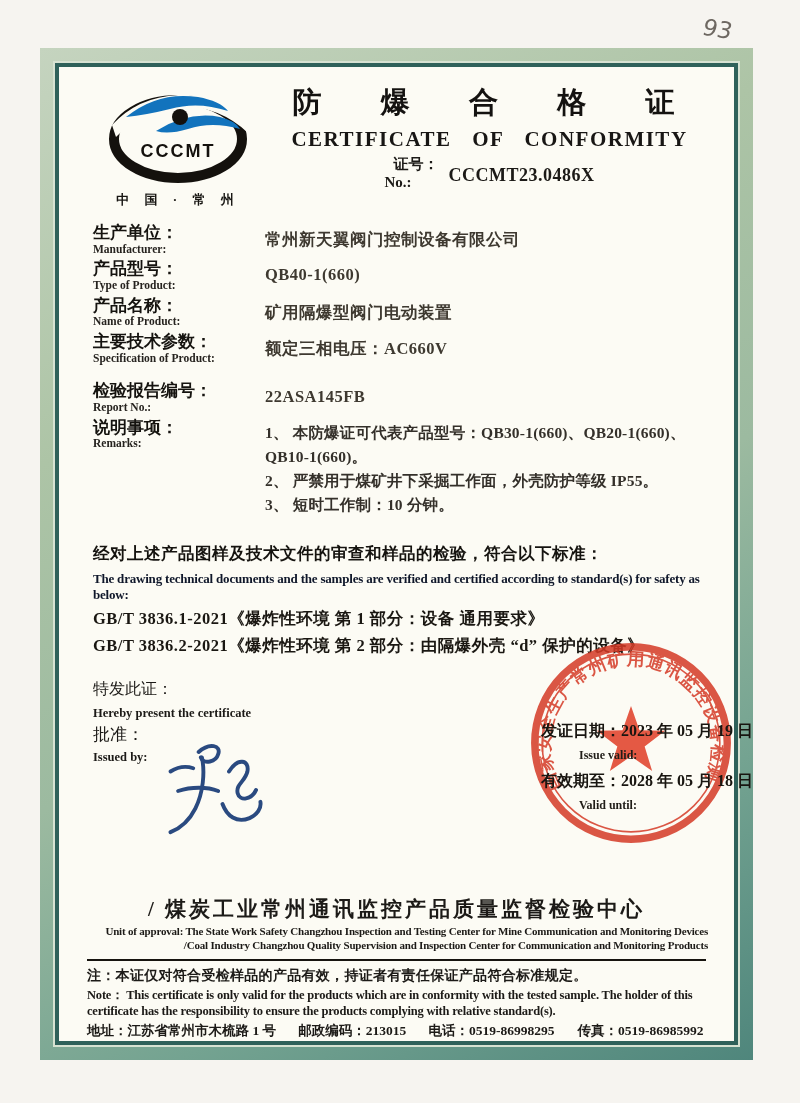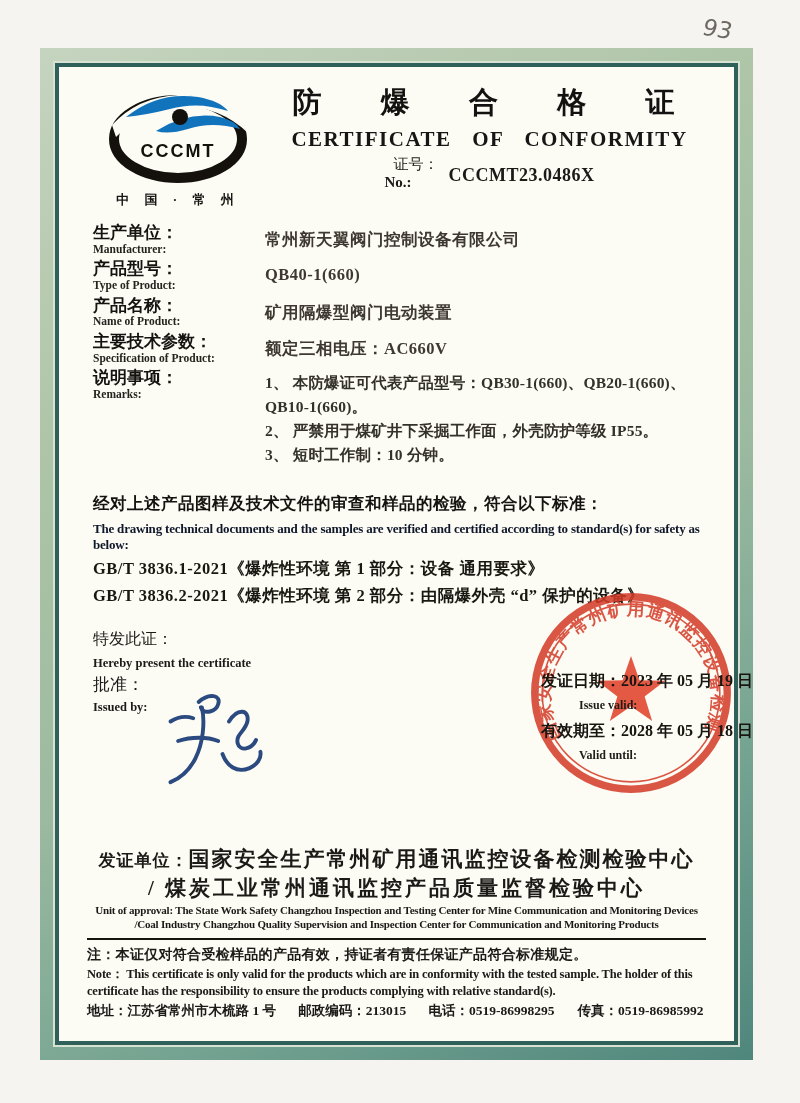--- a/index.html
+++ b/index.html
@@ -45,21 +45,21 @@
   }
   .cert-subtitle{
     font-size:21px; font-weight:bold; letter-spacing:1.5px;
     word-spacing:14px; margin-top:4px; color:#181614;
   }
   .certno-row{
     display:flex; justify-content:center; align-items:center;
     gap:10px; margin-top:3px;
   }
   .certno-labels{ text-align:left; }
-  .certno-cn{ font-size:15px; font-weight:normal;margin-left:9px; }
+  .certno-cn{ font-size:15px; font-weight:bold;margin-left:9px; }
   .certno-en{ font-size:15px; font-weight:bold; }
   .certno-value{ font-size:18px; font-weight:bold; letter-spacing:.5px; padding-top:4px; }
   
   .fields{ margin-top:14px; margin-left:8px; }
   .field-row{ display:flex; margin-bottom:3px; }
   .field-label{ width:158px; flex:none; }
   .lab-cn{ font-size:17px; font-weight:bold; color:#15130f; line-height:1.15; }
   .lab-en{ font-size:11.5px; font-weight:bold; color:#26231f; line-height:1.2; }
   .field-value{
     font-size:16.5px; font-weight:600; color:#3e3930;
@@ -85,21 +85,21 @@
   .signature{ position:absolute; left:58px; top:60px; }
   .dates{ position:absolute; left:448px; top:42px; width:260px; z-index:2; }
   .date-row{ font-size:16px; font-weight:bold; white-space:nowrap; color:#181510; }
   .date-sub{ font-size:12px; font-weight:bold; margin:6px 0 8px 38px; color:#201d18; }
   .stamp{ position:absolute; left:432px; top:-46px; z-index:1; opacity:.85; }
   
   .approval{ text-align:center; margin-top:4px; }
   .appr-line1{ font-size:21px; font-weight:bold; letter-spacing:2px; white-space:nowrap; }
   .appr-label{ font-size:17px; font-weight:bold; letter-spacing:1px; }
   .appr-line2{ font-size:21px; font-weight:bold; letter-spacing:3px; margin-top:1px; }
-  .appr-en{ font-size:11px; font-weight:bold; letter-spacing:-.2px; margin-top:2px; white-space:nowrap; }
+  .appr-en{ font-size:11px; font-weight:bold; letter-spacing:-.2px; margin-top:2px; white-space:nowrap;text-align:right; }
   .rule{ border:none; border-top:2.5px solid #17140f; margin:8px 2px 6px 2px; }
   
   .foot{ margin-left:2px; }
   .note-cn{ font-size:14px; font-weight:bold; letter-spacing:.3px; }
   .note-en{ font-size:12.5px; font-weight:600; line-height:1.3; margin-top:2px; letter-spacing:-.2px; }
   .addr-grid{ display:grid; grid-template-columns:34% 21% 24% 21%; margin-top:3px; }
   .addr-cn{ font-size:13.5px; font-weight:bold; white-space:nowrap; }
 </style>
 </head>
 <body>
@@ -157,20 +157,27 @@
         <div class="field-value">矿用隔爆型阀门电动装置</div>
       </div>
       <div class="field-row">
         <div class="field-label">
             <div class="lab-cn">主要技术参数：</div>
             <div class="lab-en">Specification of Product:</div>
           </div>
         <div class="field-value">额定三相电压：AC660V</div>
       </div>
 
+      <div class="field-row gap-l">
+        <div class="field-label">
+            <div class="lab-cn">检验报告编号：</div>
+            <div class="lab-en">Report No.:</div>
+          </div>
+        <div class="field-value">22ASA145FB</div>
+      </div>
 
       <div class="field-row">
         <div class="field-label">
             <div class="lab-cn">说明事项：</div>
             <div class="lab-en">Remarks:</div>
           </div>
         <div class="remark-lines">
           <div class="remark-line">1、 本防爆证可代表产品型号：QB30-1(660)、QB20-1(660)、QB10-1(660)。</div>
           <div class="remark-line">2、 严禁用于煤矿井下采掘工作面，外壳防护等级 IP55。</div>
           <div class="remark-line">3、 短时工作制：10 分钟。</div>
@@ -216,21 +223,20 @@
         <defs>
           <path id="stampArc" d="M 33.5,146 A 77,77 0 1 1 166.5,146"></path>
         </defs>
         <text font-size="16.5" font-weight="bold" fill="#d53a26" letter-spacing="1">
           <textPath href="#stampArc" startOffset="0">国家安全生产常州矿用通讯监控设备检测检验中心</textPath>
         </text>
       </svg>
     </div>
 
     <div class="approval">
-      <div class="appr-line1"><span class="appr-label">发证单位：</span><span>国家安全生产常州矿用通讯监控设备检测检验中心</span></div>
       <div class="appr-line2">/ 煤炭工业常州通讯监控产品质量监督检验中心</div>
       <div class="appr-en">Unit of approval: The State Work Safety Changzhou Inspection and Testing Center for Mine Communication and Monitoring Devices</div>
       <div class="appr-en">/Coal Industry Changzhou Quality Supervision and Inspection Center for Communication and Monitoring Products</div>
     </div>
 
     <hr class="rule">
 
     <div class="foot">
       <div class="note-cn">注：本证仅对符合受检样品的产品有效，持证者有责任保证产品符合标准规定。</div>
       <div class="note-en">Note： This certificate is only valid for the products which are in conformity with the tested sample. The holder of this certificate has the responsibility to ensure the products complying with relative standard(s).</div>

